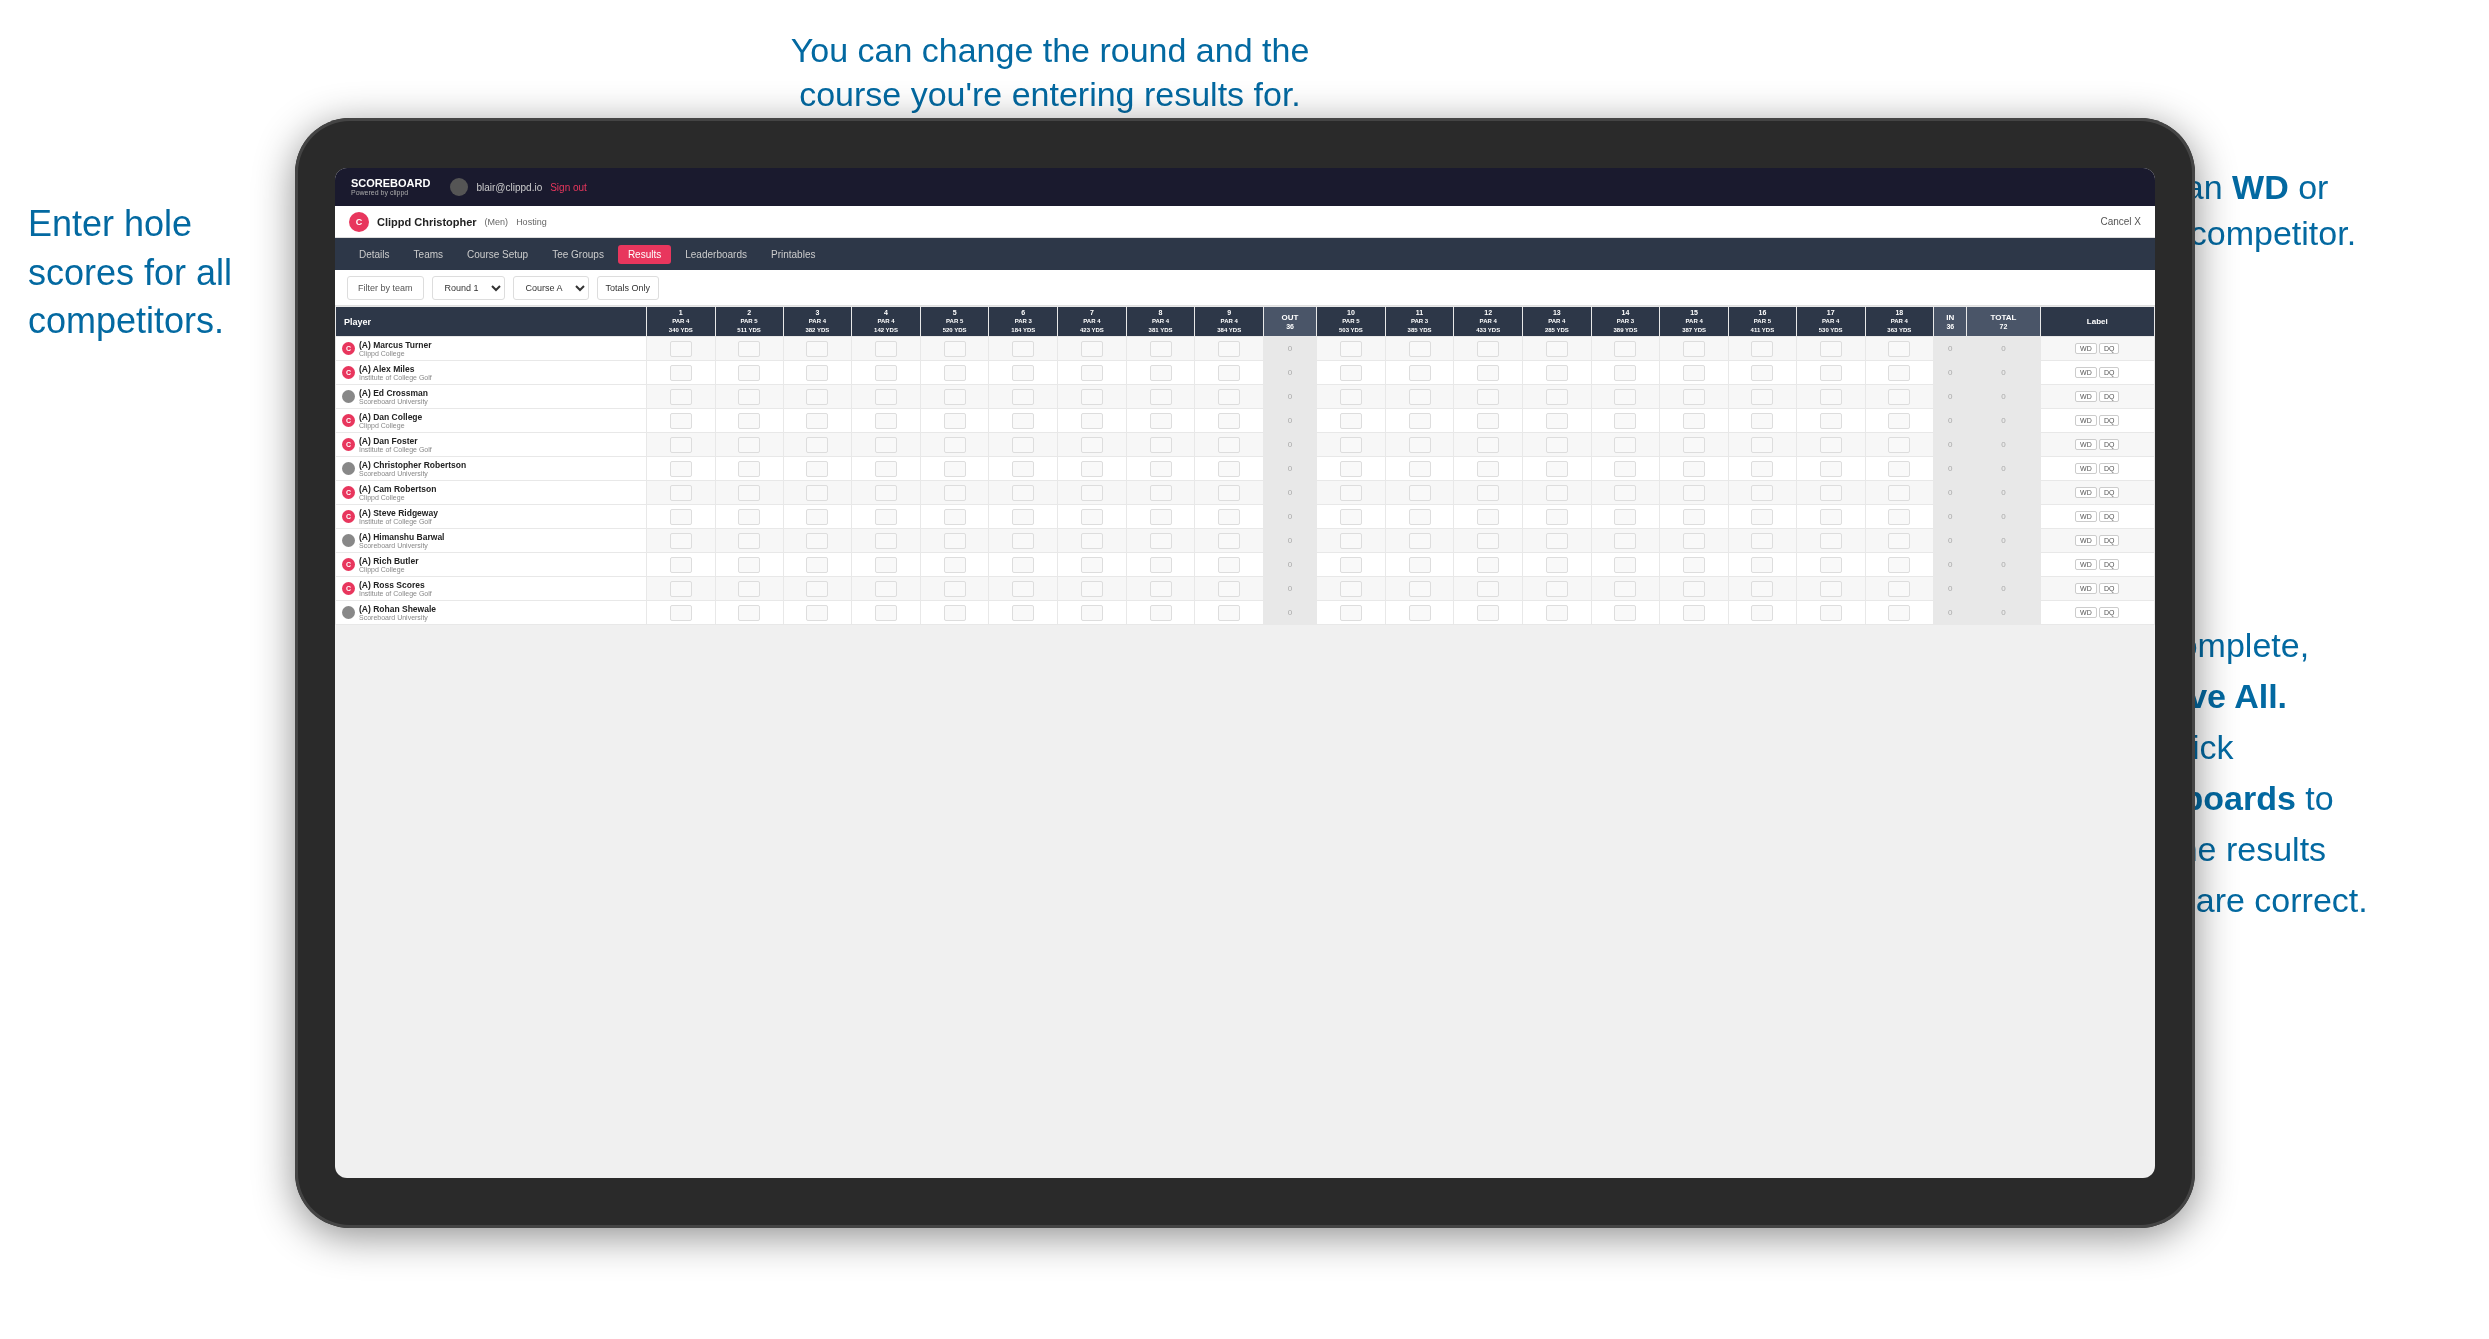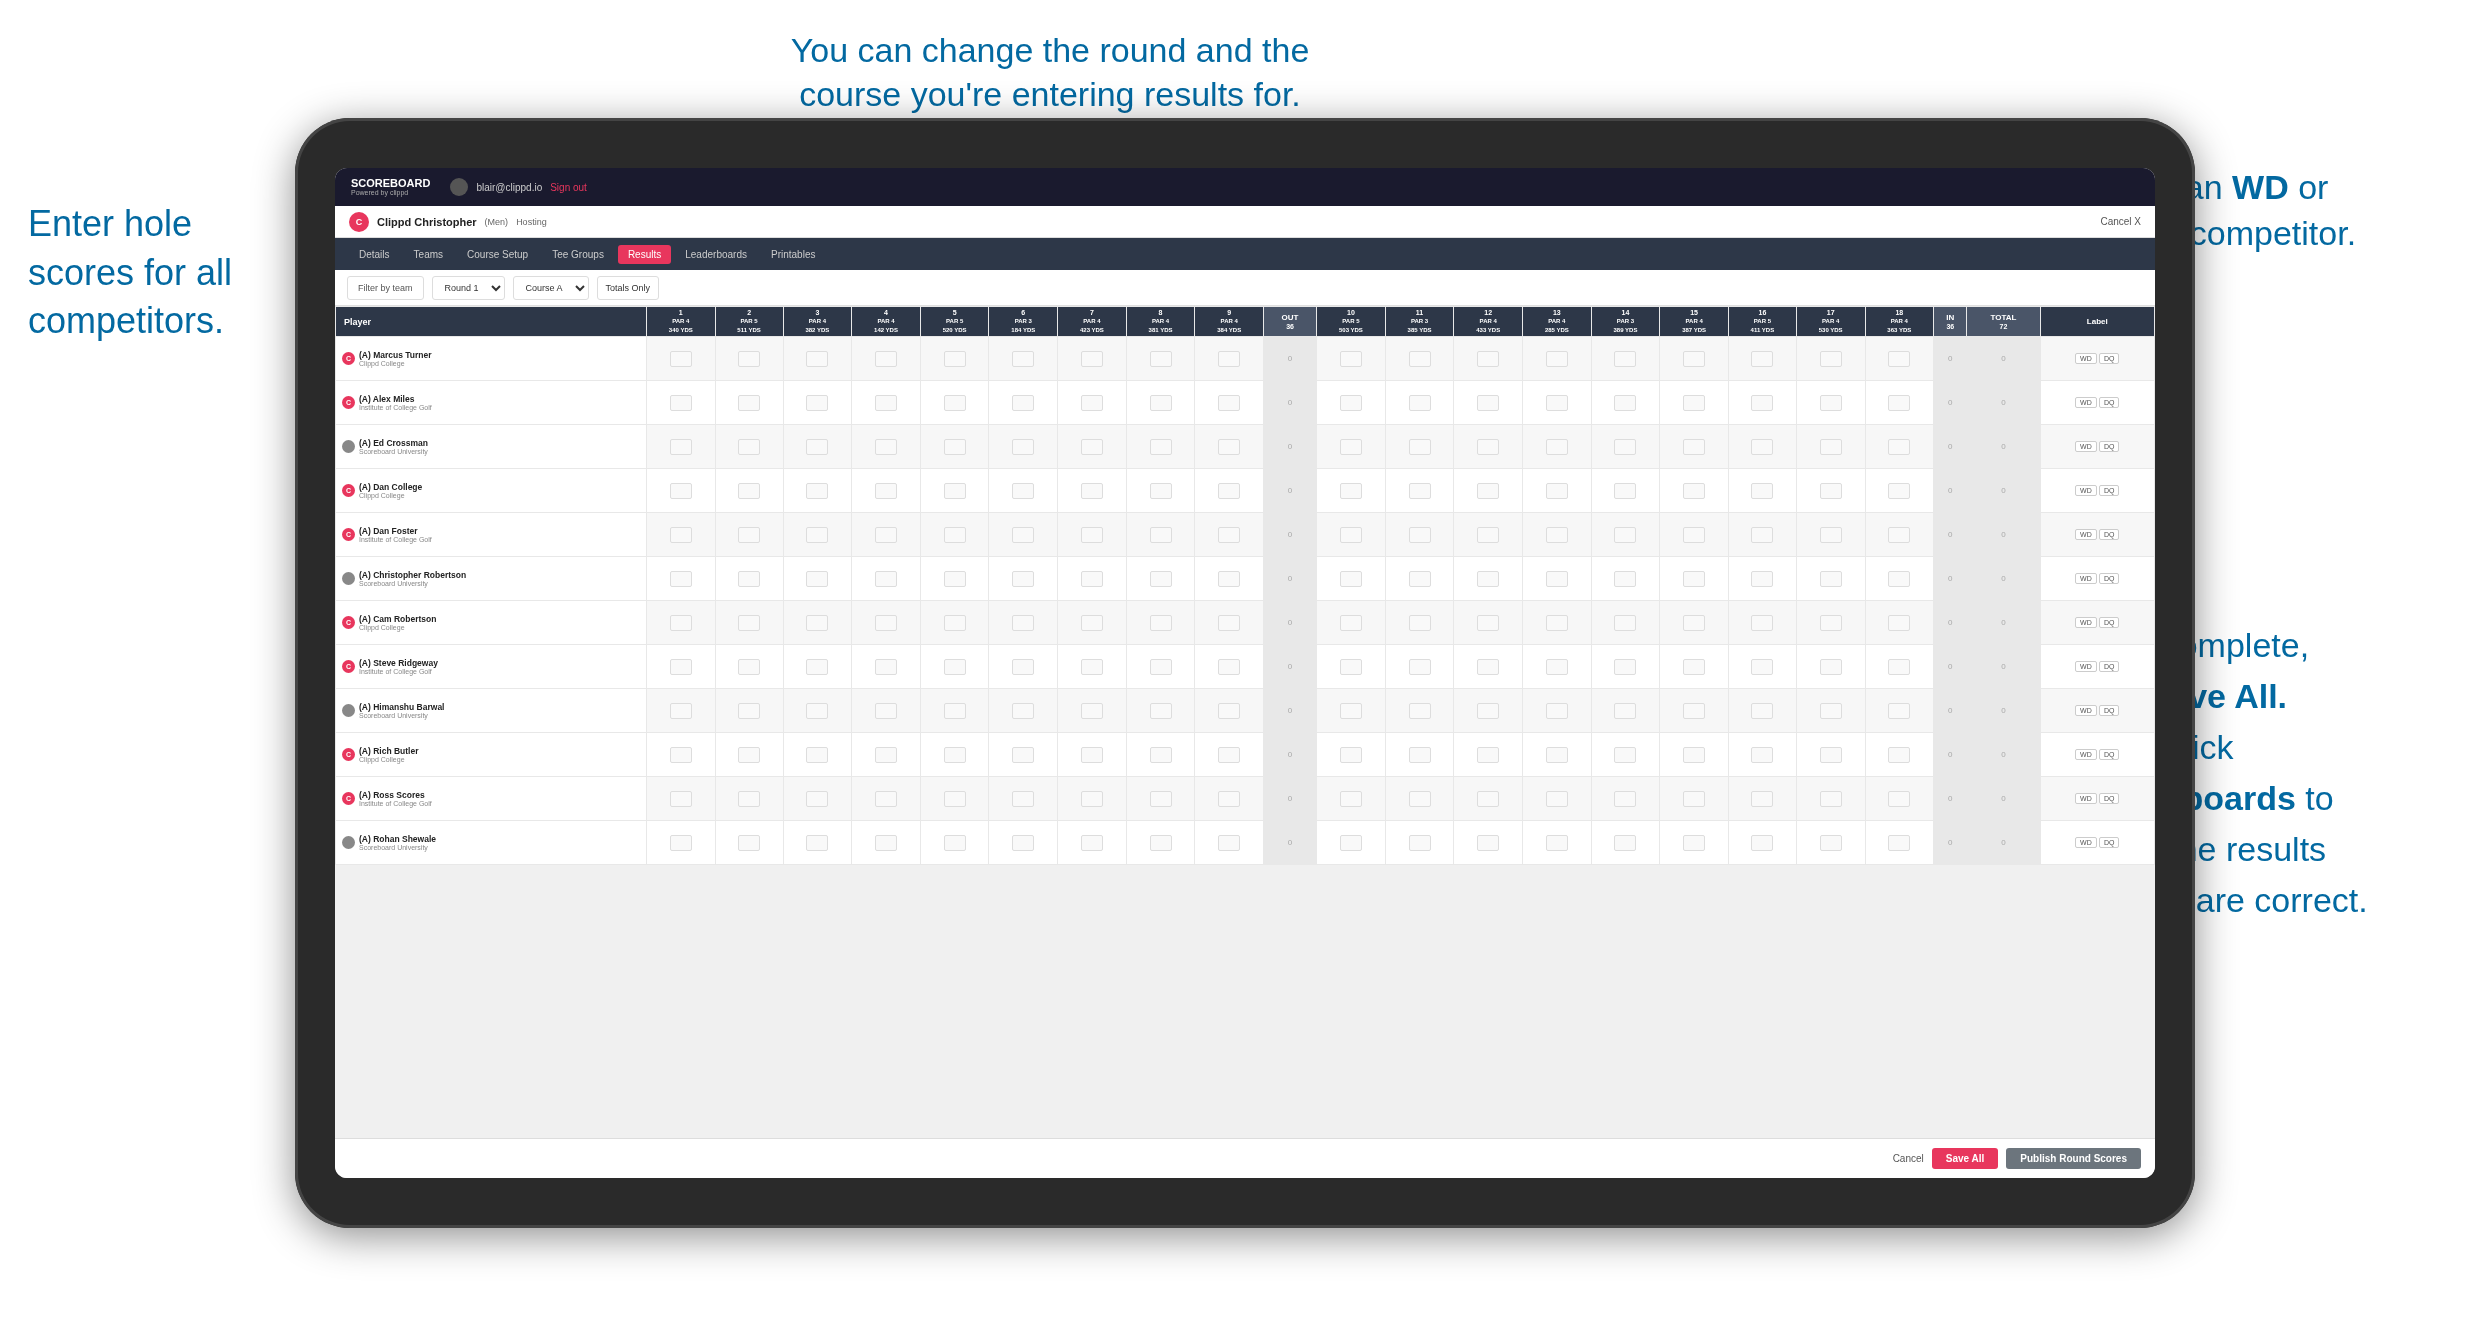--- a/index.html
+++ b/index.html
@@ -250,21 +250,21 @@
     }
 
     .score-table th.player-col {
       text-align: left;
       padding-left: 8px;
       min-width: 140px;
     }
 
     .score-table td.player-cell {
       text-align: left;
-      padding: 13px 6px;
+      padding: 3px 6px;
       background: #fff;
     }
 
     .player-name {
       font-size: 8.5px;
       font-weight: 600;
       color: #222;
     }
 
     .player-club {
@@ -881,20 +881,15 @@
               <td><input class="score-input" type="text" value="" style=""></td>
               <td><input class="score-input" type="text" value="" style=""></td>
               <td style="background: rgb(232, 232, 232);"><span class="zero-score">0</span></td>
               <td style="background: rgb(232, 232, 232);"><span class="zero-score">0</span></td>
               <td><button class="wd-btn">WD</button> <button class="dq-btn">DQ</button></td>
             </tr>
           </tbody>
       </table>
     </div>
 
-    <div class="bottom-bar">
-      <button class="cancel-bottom">Cancel</button>
-      <button class="save-all-btn">Save All</button>
-      <button class="publish-btn">Publish Round Scores</button>
-    </div>
 
   </div>
 </div>
 
 </body></html>

